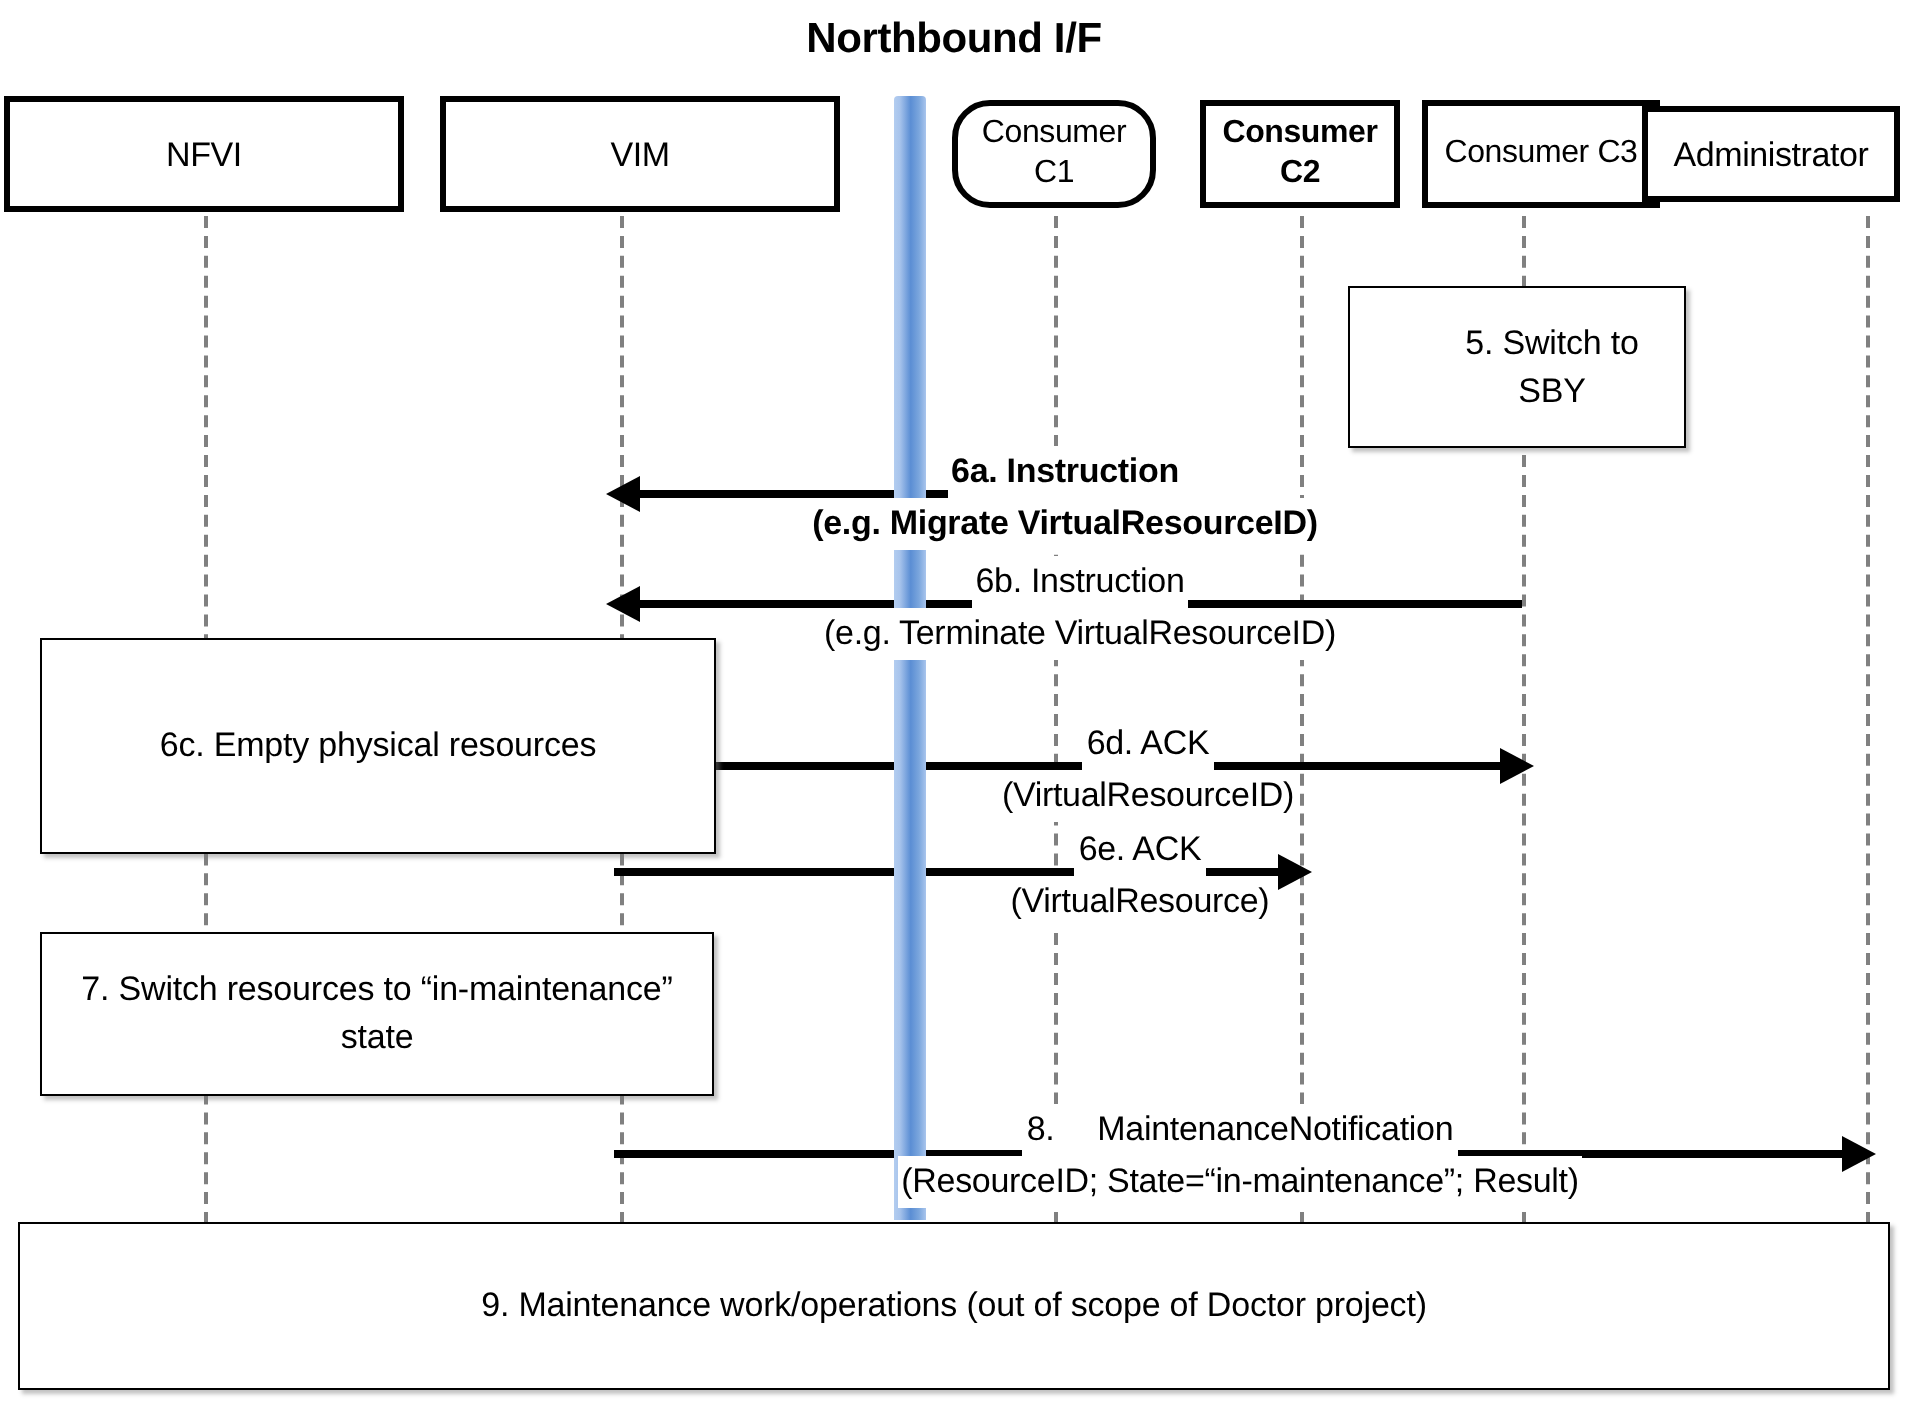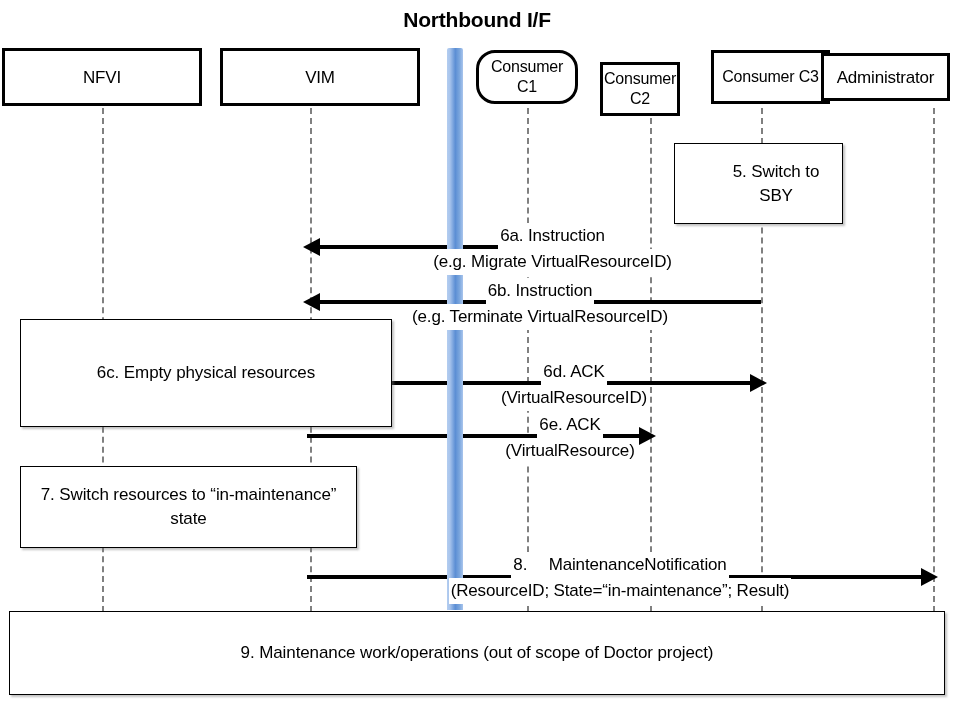--- a/index.html
+++ b/index.html
@@ -161,21 +161,21 @@
     <span>VIM</span>
   </div>
 
   <div class="actor-box two-line" style="left:476px; top:50px; width:102px; height:54px;border-radius:19px;">
     <span>
       <span class="row">Consumer</span>
       <span class="row">C1</span>
     </span>
   </div>
 
-  <div class="actor-box two-line" style="left:600px; top:62px; width:80px; height:54px;">
+  <div class="actor-box two-line" style="left:600px; top:50px; width:100px; height:54px;font-weight:bold;">
     <span>
       <span class="row">Consumer</span>
       <span class="row">C2</span>
     </span>
   </div>
 
   <div class="actor-box two-line" style="left:711px; top:50px; width:119px; height:54px;">
     <span>
       <span class="row">Consumer</span>
       <span class="row">C3</span>
@@ -188,33 +188,33 @@
 
   <div class="note-box" style="left:674px; top:143px; width:169px; height:81px;padding-left:35px;">
     <span class="note-inner">
       <span class="row">5. Switch to</span>
       <span class="row">SBY</span>
     </span>
   </div>
 
   <div class="msg-line" style="left:310px; top:245px; width:217px;"></div>
   <div class="arrow-head left" style="left:303px; top:238px;"></div>
-  <div class="msg-label" style="left:380px; top:223px; width:345px;">
+  <div class="msg-label" style="left:360px; top:223px; width:345px;font-weight:bold;">
     <span class="row"><span class="lbl-top">6a. Instruction</span></span>
     <span class="row"><span class="lbl-bot">(e.g. Migrate VirtualResourceID)</span></span>
   </div>
 
   <div class="msg-line" style="left:310px; top:300px; width:451px;"></div>
   <div class="arrow-head left" style="left:303px; top:293px;"></div>
   <div class="msg-label" style="left:360px; top:278px; width:360px;">
     <span class="row"><span class="lbl-top">6b. Instruction</span></span>
     <span class="row"><span class="lbl-bot">(e.g. Terminate VirtualResourceID)</span></span>
   </div>
 
-  <div class="note-box" style="left:20px; top:319px; width:372px; height:108px;">
+  <div class="note-box" style="left:20px; top:319px; width:338px; height:108px;">
     <span class="note-inner">6c. Empty physical resources</span>
   </div>
 
   <div class="msg-line" style="left:358px; top:381px; width:396px;"></div>
   <div class="arrow-head right" style="left:750px; top:374px;"></div>
   <div class="msg-label" style="left:464px; top:359px; width:220px;">
     <span class="row"><span class="lbl-top">6d. ACK</span></span>
     <span class="row"><span class="lbl-bot">(VirtualResourceID)</span></span>
   </div>
 

